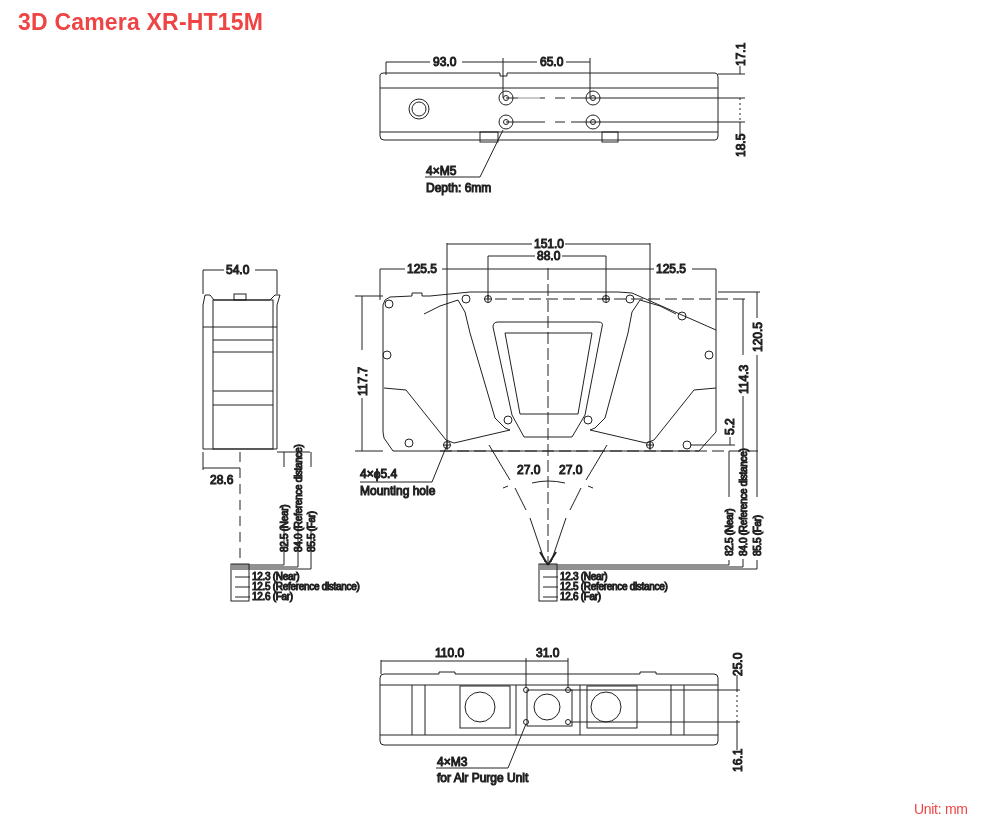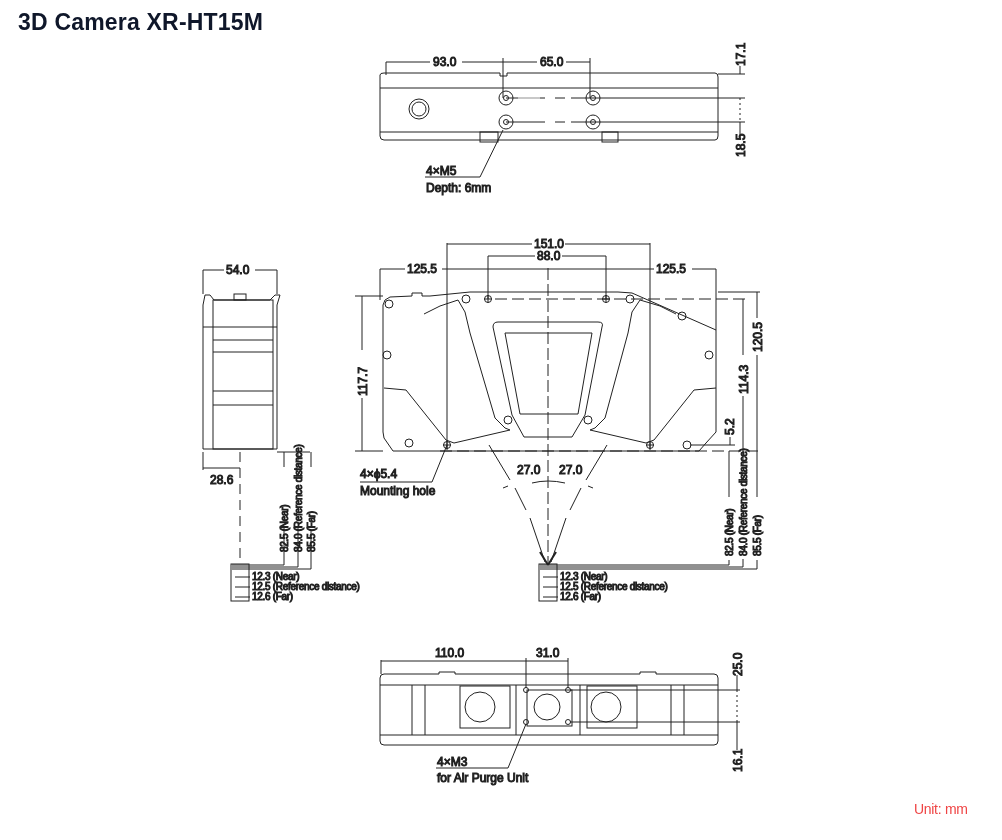--- a/index.html
+++ b/index.html
@@ -1,17 +1,17 @@
 <!DOCTYPE html>
 <html><head>
 <meta charset="utf-8">
 <style>
   html, body { margin:0; padding:0; background:#ffffff; }
   body { width:1002px; height:840px; position:relative; overflow:hidden; font-family:"Liberation Sans", sans-serif; color:#1a1a1a; }
-  .title { position:absolute; left:18px; top:9px; font-size:23px; font-weight:bold; color:#0f172a; letter-spacing:0.2px; }
+  .title { position:absolute; left:18px; top:9px; font-size:23px; font-weight:bold; color:#ef4444; letter-spacing:0.2px; }
   .unit { position:absolute; left:914px; top:801px; font-size:14px; color:#ef4444; letter-spacing:-0.3px; }
   svg.drawing { position:absolute; left:0; top:0; }
   svg text { font-family:"Liberation Sans", sans-serif; fill:#1a1a1a; }
   .dim { font-size:12px; }
   .small { font-size:10px; letter-spacing:-0.3px; }
   .note { font-size:12px; }
 </style>
 </head>
 <body>
 

